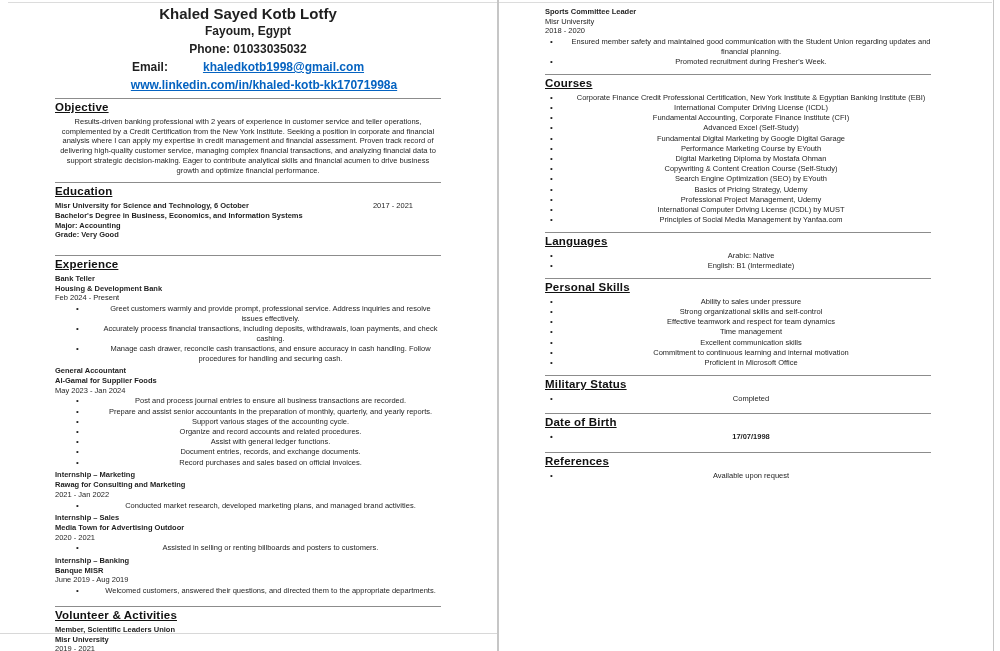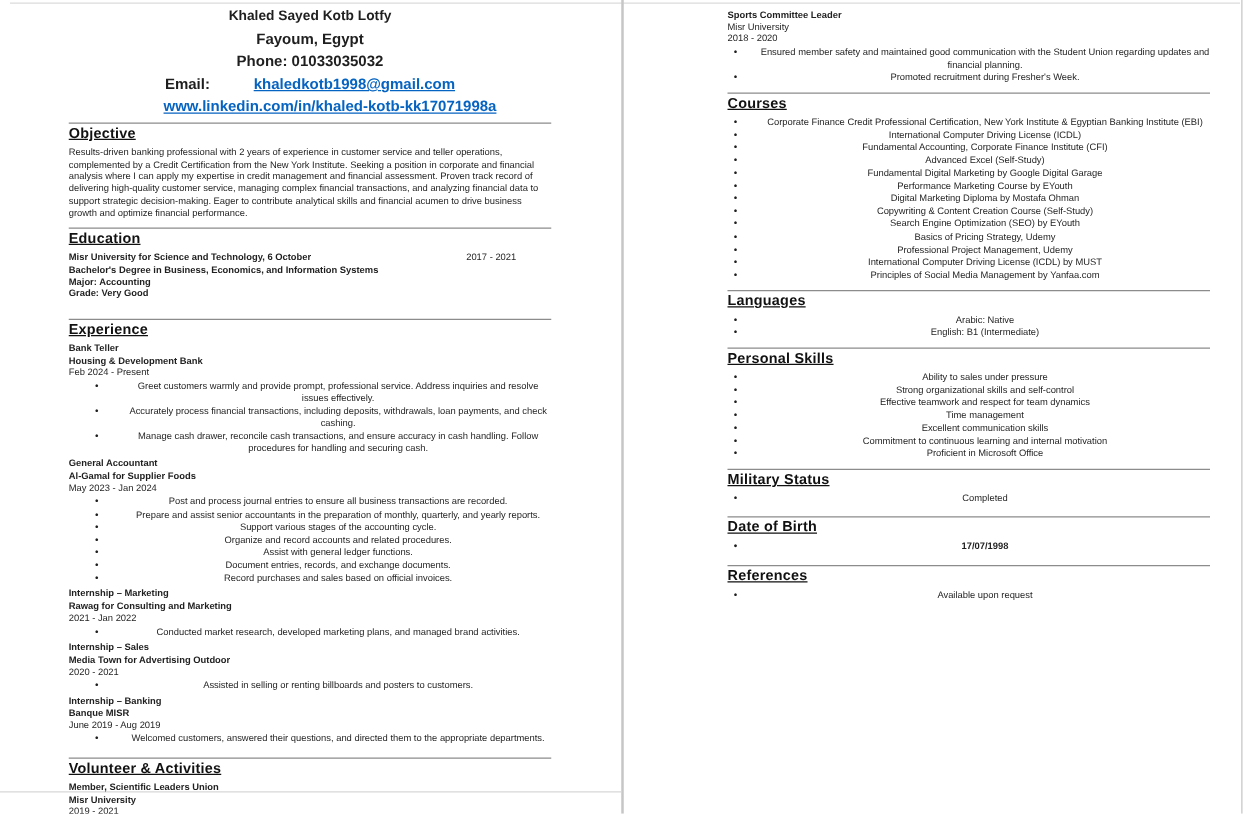--- a/index.html
+++ b/index.html
@@ -17,38 +17,38 @@
     -webkit-font-smoothing:antialiased;
   }
   
   .top-edge{position:absolute;top:2px;left:8px;width:984px;height:1px;background:#dcdcdc;}
   .page-divider{position:absolute;top:0;left:497px;width:2px;height:651px;background:var(--edge);}
   .right-edge{position:absolute;top:0;left:993px;width:1px;height:651px;background:var(--edge);}
   .left-page-bottom{position:absolute;top:633px;left:0;width:497px;height:1px;background:#d8d8d8;}
 
   .content{position:absolute;font-size:7.5px;line-height:9.7px;}
   .content-left{left:55px;top:8px;width:386px;}
-  .content-right{left:582px;top:6px;width:386px;}
+  .content-right{left:545px;top:6px;width:386px;}
 
   
   .cv-header{text-align:center;}
   .cv-header .hline{margin:0 0 7px 0;font-weight:700;font-size:12px;line-height:11px;}
-  .cv-header .name{font-size:11px;}
+  .cv-header .name{font-size:15px;}
   .link{color:var(--link);text-decoration:underline;font-weight:700;cursor:pointer;padding-left:32px;}
   .lbl{margin-right:3px;}
 
   
   .sec{border-top:1px solid var(--rule);margin-top:7px;padding-top:2px;}
   .sec.gap-lg{margin-top:15px;}
   .sec.gap-md{margin-top:10px;}
   h2{
     font-size:11.5px;line-height:13px;font-weight:700;color:#111;
     text-decoration:underline;margin:0 0 3px 0;letter-spacing:.2px;
   }
-  p{margin:0;}
+  p{margin:0;text-align:center;}
   .bd{font-weight:700;}
   .row{display:flex;justify-content:space-between;text-align:center;}
   .row .date{padding-right:28px;font-weight:400;}
 
   
   ul.bullets{list-style:none;margin:1px 0 0 0;padding:0;}
   ul.bullets li{position:relative;padding-left:45px;margin:0 0 .5px 0;text-align:center;}
   ul.bullets li::before{content:"\2022";position:absolute;left:21px;top:0;font-size:8px;}
   .content-right ul.bullets li{padding-left:26px;}
   .content-right ul.bullets li::before{left:5px;}

